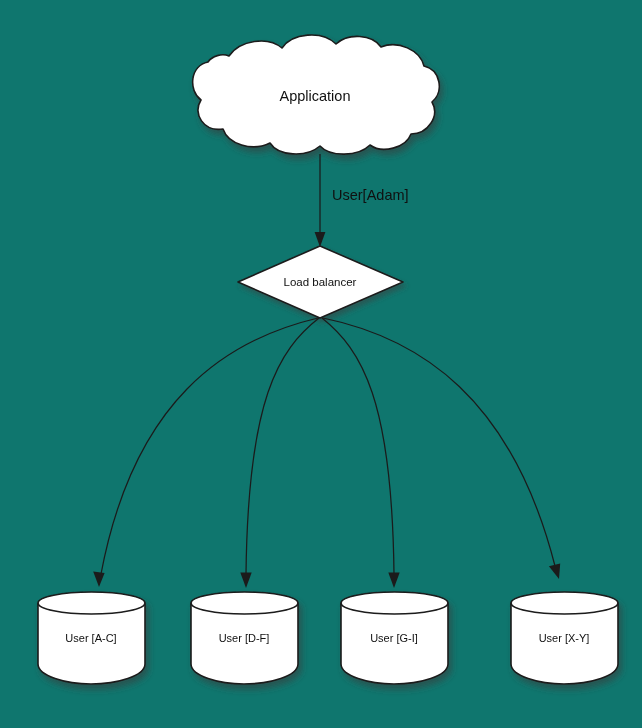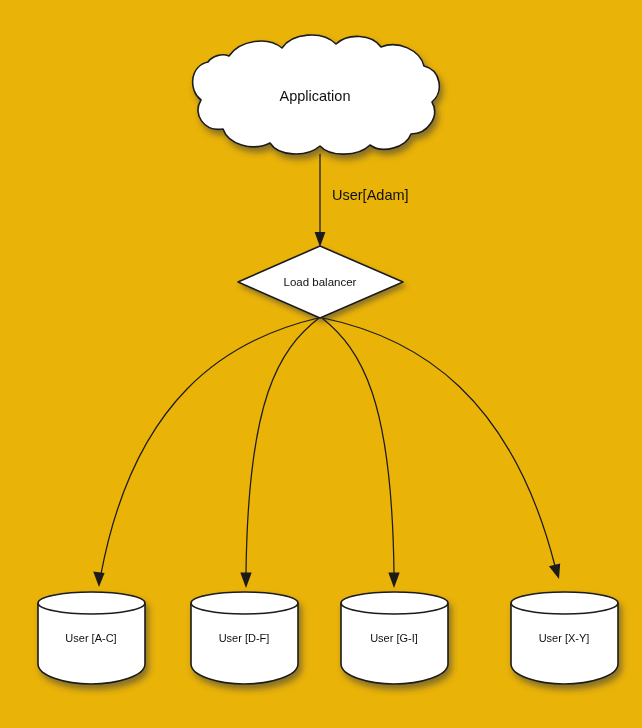--- a/index.html
+++ b/index.html
@@ -11,21 +11,21 @@
     width: 642px;
     height: 728px;
     font-family: "Liberation Sans", sans-serif;
     -webkit-font-smoothing: antialiased;
   }
   #diagram-root {
     position: relative;
     width: 642px;
     height: 728px;
     overflow: hidden;
-    background: #eab308;
+    background: #0f766e;
   }
   svg#diagram-canvas {
     position: absolute;
     left: 0;
     top: 0;
     width: 642px;
     height: 728px;
     display: block;
   }
   .node-shape {

